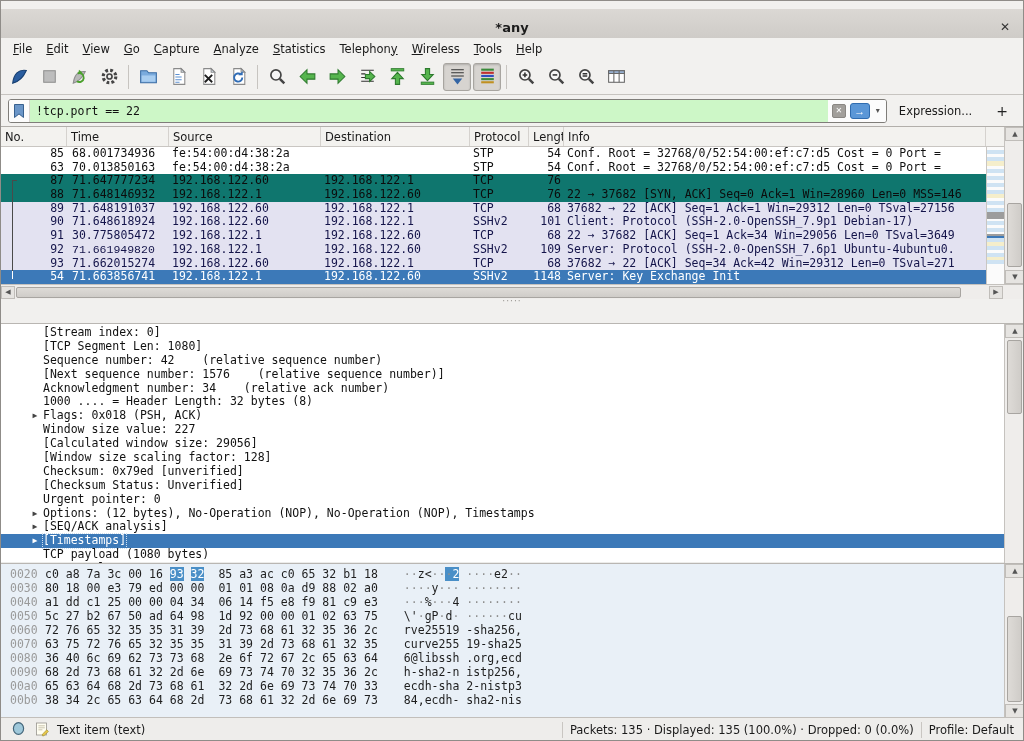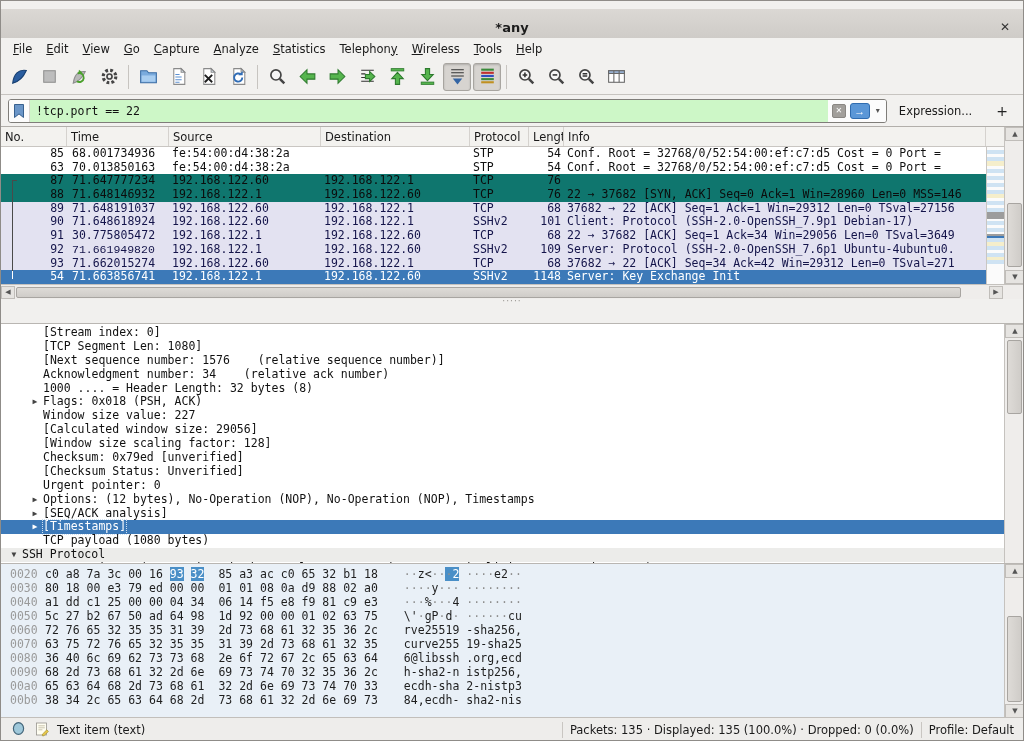--- a/index.html
+++ b/index.html
@@ -485,20 +485,21 @@
     </div>
     <div class="corner"></div>
   </div>
 
   <div class="splitter abs">·····</div>
 
   <div class="details abs">
     <div class="details-inner" id="details">
         <div class="dline lvl1"><span class="twisty"></span><span class="dtext">[Stream index: 0]</span></div>
         <div class="dline lvl1"><span class="twisty"></span><span class="dtext">[TCP Segment Len: 1080]</span></div>
+        <div class="dline lvl1"><span class="twisty"></span><span class="dtext">Sequence number: 42    (relative sequence number)</span></div>
         <div class="dline lvl1"><span class="twisty"></span><span class="dtext">[Next sequence number: 1576    (relative sequence number)]</span></div>
         <div class="dline lvl1"><span class="twisty"></span><span class="dtext">Acknowledgment number: 34    (relative ack number)</span></div>
         <div class="dline lvl1"><span class="twisty"></span><span class="dtext">1000 .... = Header Length: 32 bytes (8)</span></div>
         <div class="dline lvl1"><span class="twisty">▶</span><span class="dtext">Flags: 0x018 (PSH, ACK)</span></div>
         <div class="dline lvl1"><span class="twisty"></span><span class="dtext">Window size value: 227</span></div>
         <div class="dline lvl1"><span class="twisty"></span><span class="dtext">[Calculated window size: 29056]</span></div>
         <div class="dline lvl1"><span class="twisty"></span><span class="dtext">[Window size scaling factor: 128]</span></div>
         <div class="dline lvl1"><span class="twisty"></span><span class="dtext">Checksum: 0x79ed [unverified]</span></div>
         <div class="dline lvl1"><span class="twisty"></span><span class="dtext">[Checksum Status: Unverified]</span></div>
         <div class="dline lvl1"><span class="twisty"></span><span class="dtext">Urgent pointer: 0</span></div>

